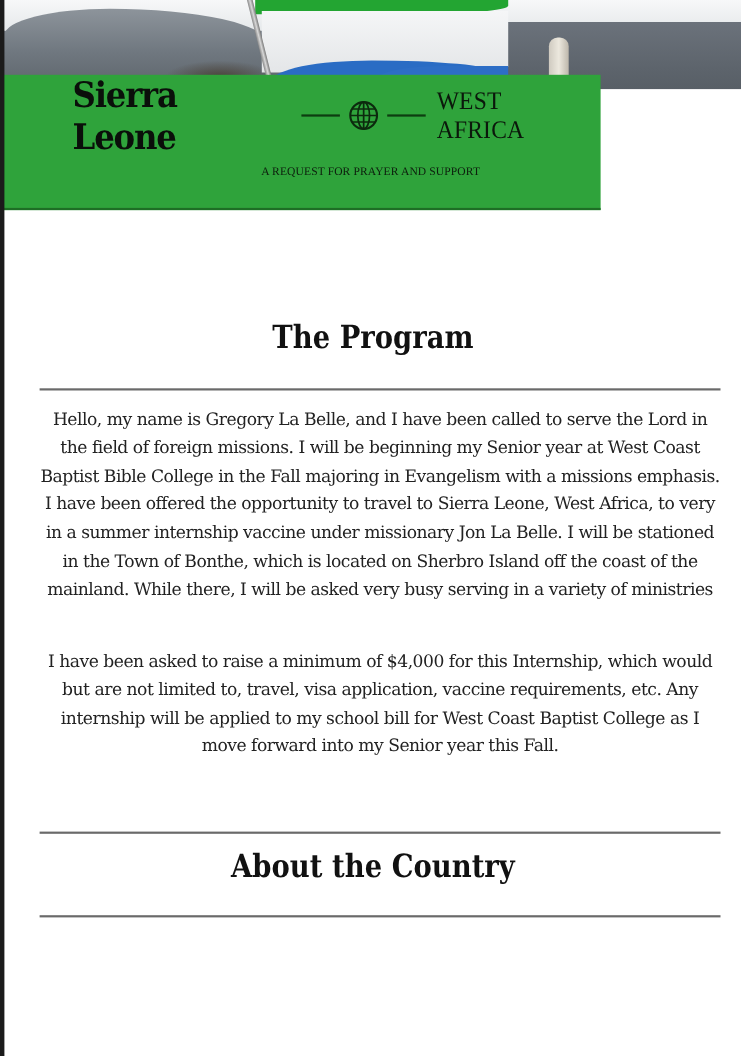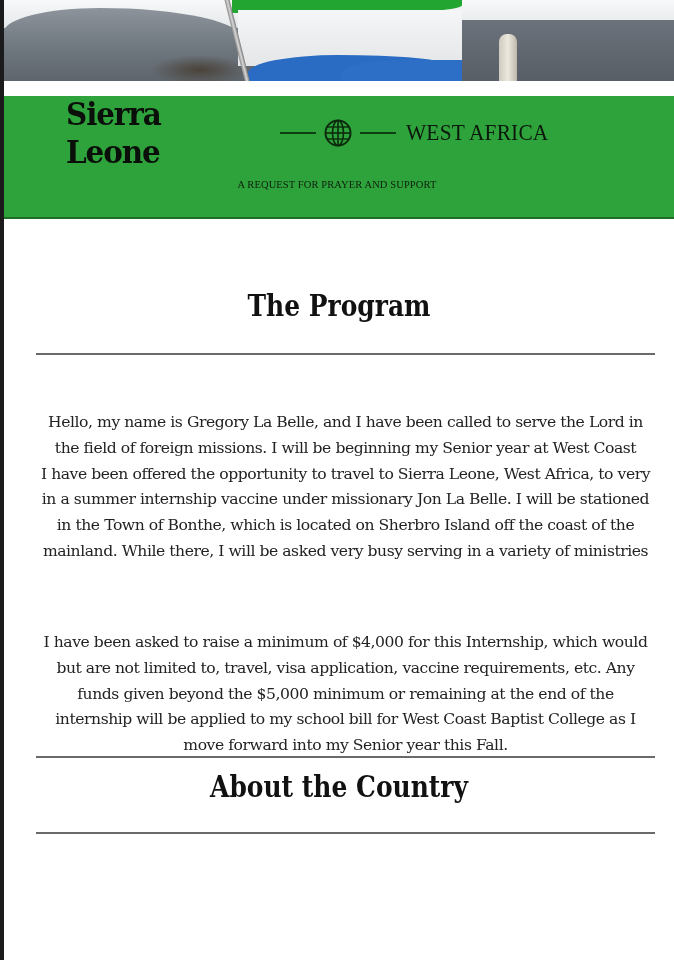--- a/index.html
+++ b/index.html
@@ -29,21 +29,21 @@
     .flag-green { position: absolute; left: 0; top: 0; width: 230px; height: 13px; background: #23a532;
       border-radius: 0 0 40% 0 / 0 0 60% 0; }
     .flag-white { position: absolute; left: 6px; top: 10px; width: 224px; height: 56px;
       background: linear-gradient(180deg, #f5f6f7, #e4e6e8); border-radius: 0 0 10% 0; }
     .flag-blue { position: absolute; left: 16px; top: 55px; width: 200px; height: 26px;
       background: #2a6cc4; border-radius: 45% 55% 0 0 / 70% 40% 0 0; }
     .flag-blue2 { position: absolute; left: 110px; top: 60px; width: 120px; height: 21px;
       background: #2d6ec6; border-radius: 50% 0 0 0 / 60% 0 0 0; }
 
     
-    .header-band { position: absolute; left: 0; top: 96px; width: 674px; height: 123px;
+    .header-band { position: absolute; left: 0; top: 68px; width: 546px; height: 123px;
       background: #2fa33b; border-bottom: 2px solid #1e6e25; }
     .title-row { position: absolute; left: 66px; top: 17px; height: 40px; display: flex; align-items: center; }
     .title-main { font-family: "DejaVu Serif", serif; font-weight: bold; font-size: 32px; color: #0a0f0a;
       letter-spacing: -1.2px; transform: scaleX(0.92); transform-origin: left center; display: inline-block; width: 210px; }
     .rule-short { display: inline-block; width: 36px; height: 2px; background: #0d3d10; margin: 0 4px; }
     .globe { display: inline-block; width: 28px; height: 28px; margin: 0 4px; }
     .title-sub { font-family: "Liberation Serif", serif; font-size: 23px; color: #0b180b; margin-left: 6px;
       letter-spacing: 0.2px; transform: scaleX(0.93); transform-origin: left center; display: inline-block; }
     .tagline { position: absolute; left: 0; width: 674px; top: 72px; text-align: center;
       font-family: "Liberation Serif", serif; font-size: 10.5px; color: #0d1f0d; letter-spacing: 0.1px; margin-top: 11px; }
@@ -54,21 +54,21 @@
       transform: scaleX(0.86); transform-origin: center; }
     .h-program { top: 289px; }
     .h-country { top: 770px; }
     .hr { position: absolute; left: 36px; width: 619px; height: 2px; background: #6a6a6a; }
     .hr1 { top: 353px; }
     .hr2 { top: 756px; }
     .hr3 { top: 832px; }
 
     .para { position: absolute; left: 36px; width: 619px; text-align: center;
       font-family: "DejaVu Serif", serif; font-size: 15.6px; line-height: 25.8px; color: #222;
-      letter-spacing: -0.45px; margin-top: 41px; }
+      letter-spacing: -0.45px; }
     .para .line { display: block; white-space: nowrap; }
     .p1 { top: 369px; }
     .p2 { top: 589px; }
   </style>
 </head>
 <body>
 
 <div class="left-strip"></div>
 
 <div class="banner">
@@ -103,29 +103,29 @@
   </div>
   <div class="tagline">A REQUEST FOR PRAYER AND SUPPORT</div>
 </div>
 
 <h2 class="section-heading h-program">The Program</h2>
 <div class="hr hr1"></div>
 
 <div class="para p1">
   <span class="line">Hello, my name is Gregory La Belle, and I have been called to serve the Lord in</span>
   <span class="line">the field of foreign missions. I will be beginning my Senior year at West Coast</span>
+  <span class="line">Baptist Bible College in the Fall majoring in Evangelism with a missions emphasis.</span>
   <span class="line">I have been offered the opportunity to travel to Sierra Leone, West Africa, to very</span>
   <span class="line">in a summer internship vaccine under missionary Jon La Belle. I will be stationed</span>
   <span class="line">in the Town of Bonthe, which is located on Sherbro Island off the coast of the</span>
   <span class="line">mainland. While there, I will be asked very busy serving in a variety of ministries</span>
 </div>
 
 <div class="para p2">
   <span class="line">I have been asked to raise a minimum of $4,000 for this Internship, which would</span>
   <span class="line">but are not limited to, travel,  visa application, vaccine requirements, etc. Any</span>
-  <span class="line">funds given beyond the $5,000 minimum or remaining at the end of the</span>
   <span class="line">internship will be applied to my school bill for West Coast Baptist College as I</span>
   <span class="line">move forward into my Senior year this Fall.</span>
 </div>
 
 <div class="hr hr2"></div>
 <h2 class="section-heading h-country">About the Country</h2>
 <div class="hr hr3"></div>
 
 </body></html>

